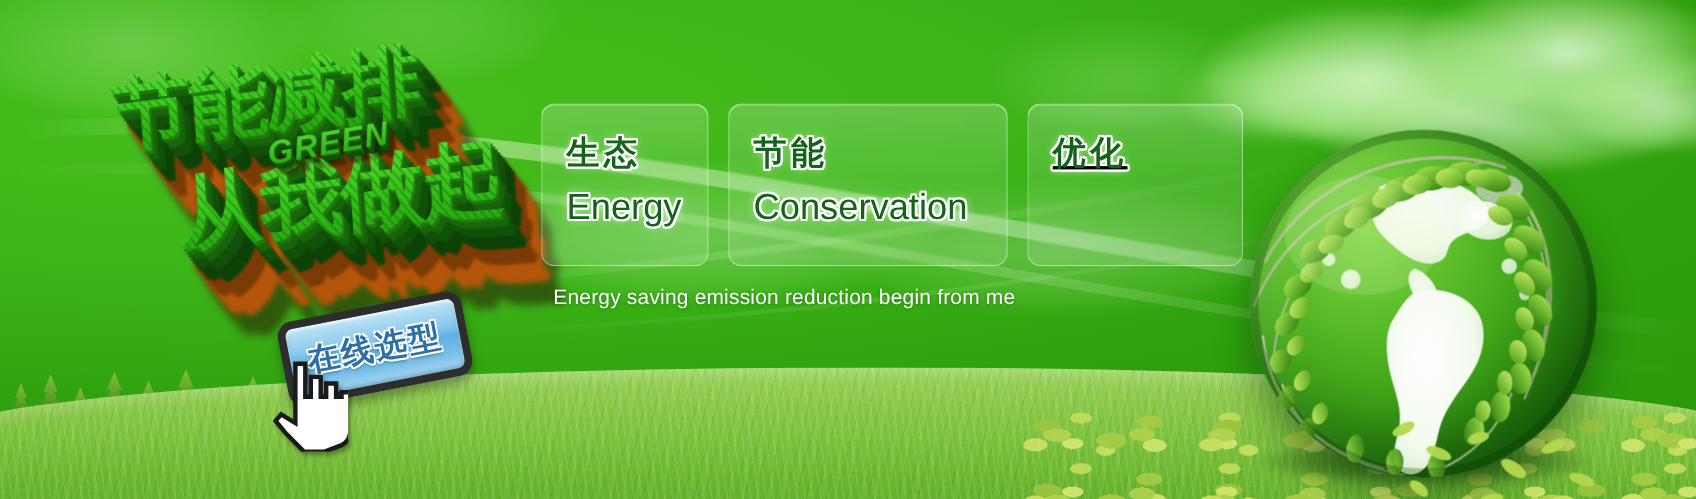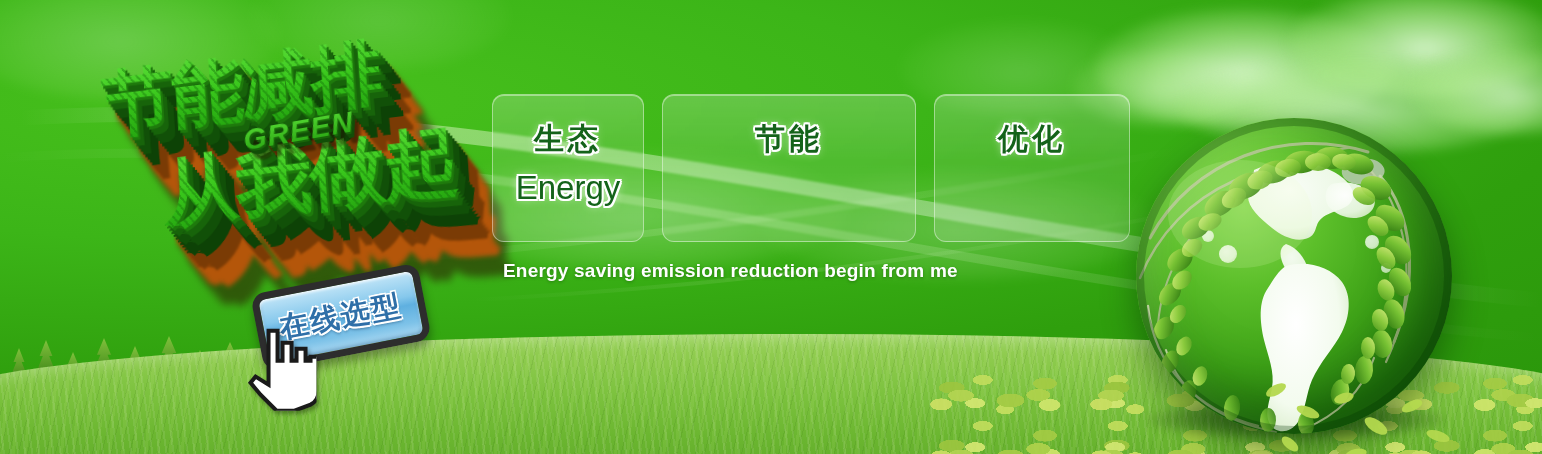--- a/index.html
+++ b/index.html
@@ -205,21 +205,21 @@
     display:flex; gap:18px; align-items:stretch;
   }
   .card{
     width:auto; min-width:148px;
     padding:20px 22px 18px;
     border-radius:12px;
     border:1px solid rgba(255,255,255,.42);
     background:linear-gradient(180deg, rgba(255,255,255,.20) 0%, rgba(255,255,255,.10) 45%, rgba(255,255,255,.14) 100%);
     box-shadow:inset 0 1px 0 rgba(255,255,255,.40);
     display:flex; flex-direction:column;
-    align-items:center; justify-content:space-between;
+    justify-content:space-between;
     height:148px;
     backdrop-filter:blur(1px);
   }
   .card-cn{
     font-size:30px; font-weight:700; letter-spacing:4px;
     color:#14631a;
     text-shadow:
       -1.6px -1.6px 0 #fff, 1.6px -1.6px 0 #fff,
       -1.6px  1.6px 0 #fff, 1.6px  1.6px 0 #fff,
       -2px 0 0 #fff, 2px 0 0 #fff, 0 -2px 0 #fff, 0 2px 0 #fff,
@@ -232,26 +232,26 @@
     white-space:nowrap;
     text-shadow:
       -1.6px -1.6px 0 #fff, 1.6px -1.6px 0 #fff,
       -1.6px  1.6px 0 #fff, 1.6px  1.6px 0 #fff,
       -2px 0 0 #fff, 2px 0 0 #fff, 0 -2px 0 #fff, 0 2px 0 #fff,
       0 0 9px rgba(255,255,255,.85);
     margin-bottom:16px;
   }
   .card:nth-child(1){ min-width:152px; }
   .card:nth-child(2){ min-width:254px; }
-  .card:nth-child(3){ min-width:196px; }
+  .card:nth-child(3){ min-width:196px;text-decoration:underline; }
 
   
   .tagline{
     position:absolute; left:503px; top:260px;
-    font-size:19px; font-weight:700;
+    font-size:19px; font-weight:400;
     color:#ffffff;
     letter-spacing:.2px;
     text-shadow:0 1px 3px rgba(20,70,10,.45);
     white-space:nowrap;
   }
 
   
   .globe-wrap{
     position:absolute; left:1136px; top:118px;
     width:316px; height:316px;
@@ -368,20 +368,21 @@
     </svg>
   </div>
 
   <div class="cards">
     <div class="card">
       <span class="card-cn">生态</span>
       <span class="card-en">Energy</span>
     </div>
     <div class="card">
       <span class="card-cn">节能</span>
+      <span class="card-en">Conservation</span>
     </div>
     <div class="card">
       <span class="card-cn">优化</span>
     </div>
   </div>
 
   <div class="tagline">Energy saving emission reduction begin from me</div>
 
   <div class="globe-wrap">
     <div class="globe-shadow"></div>

